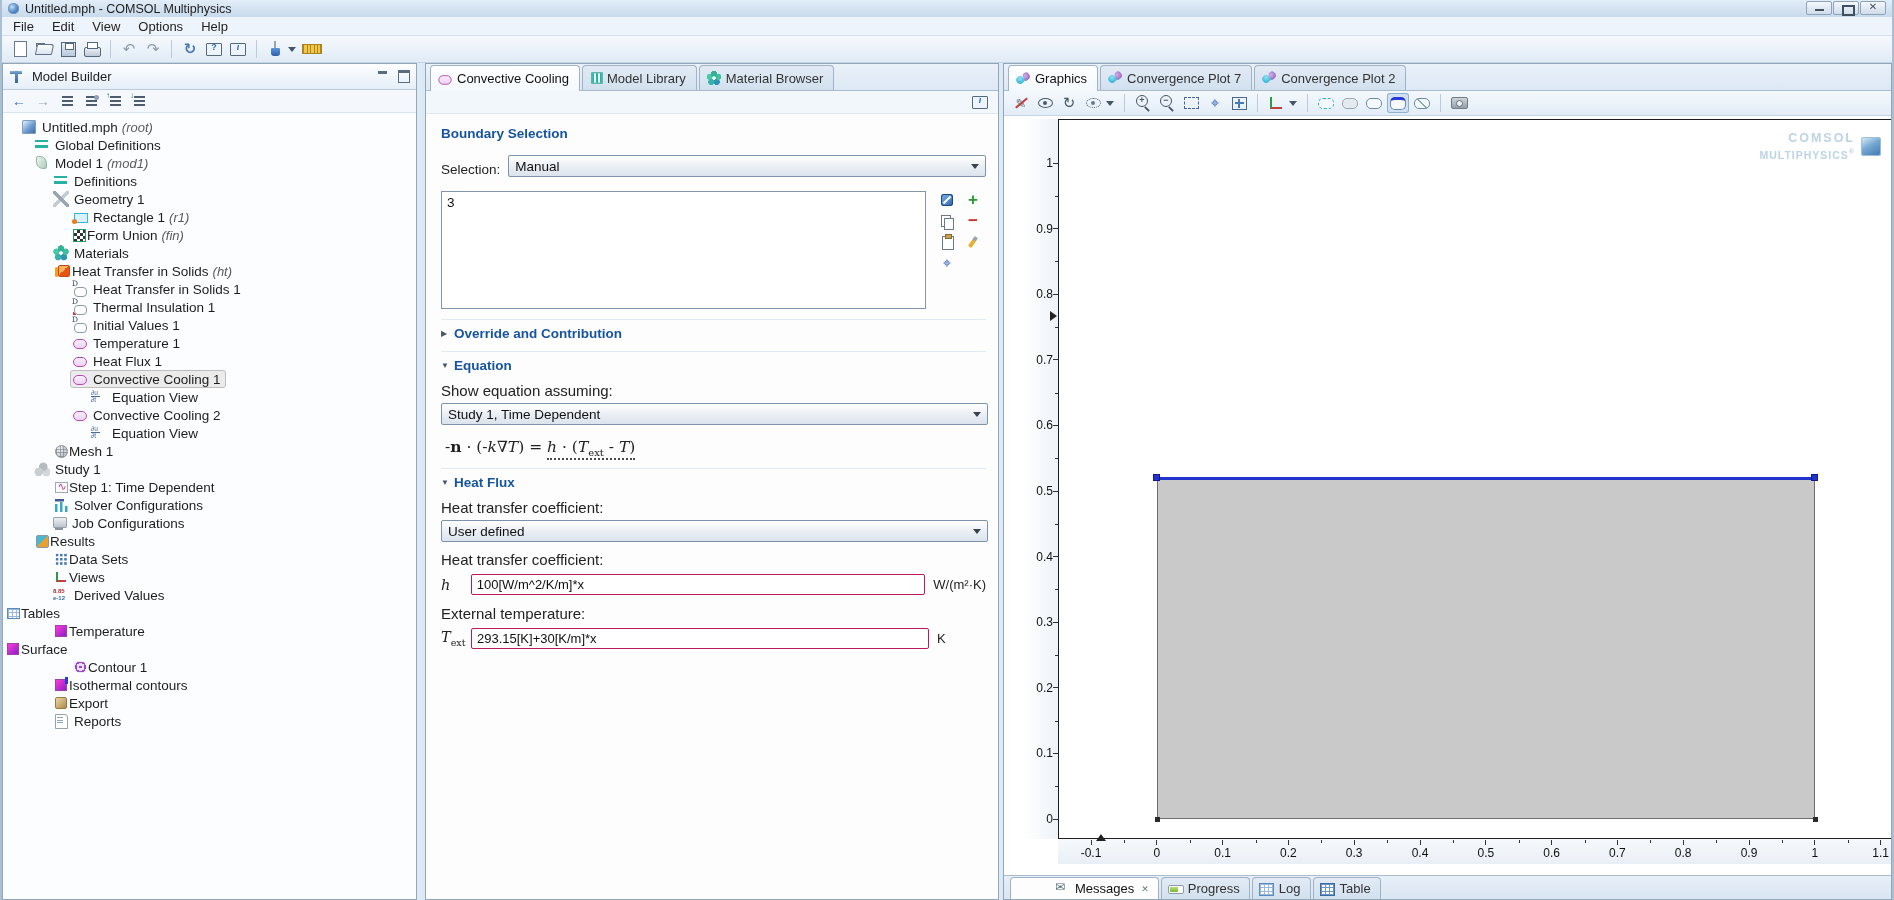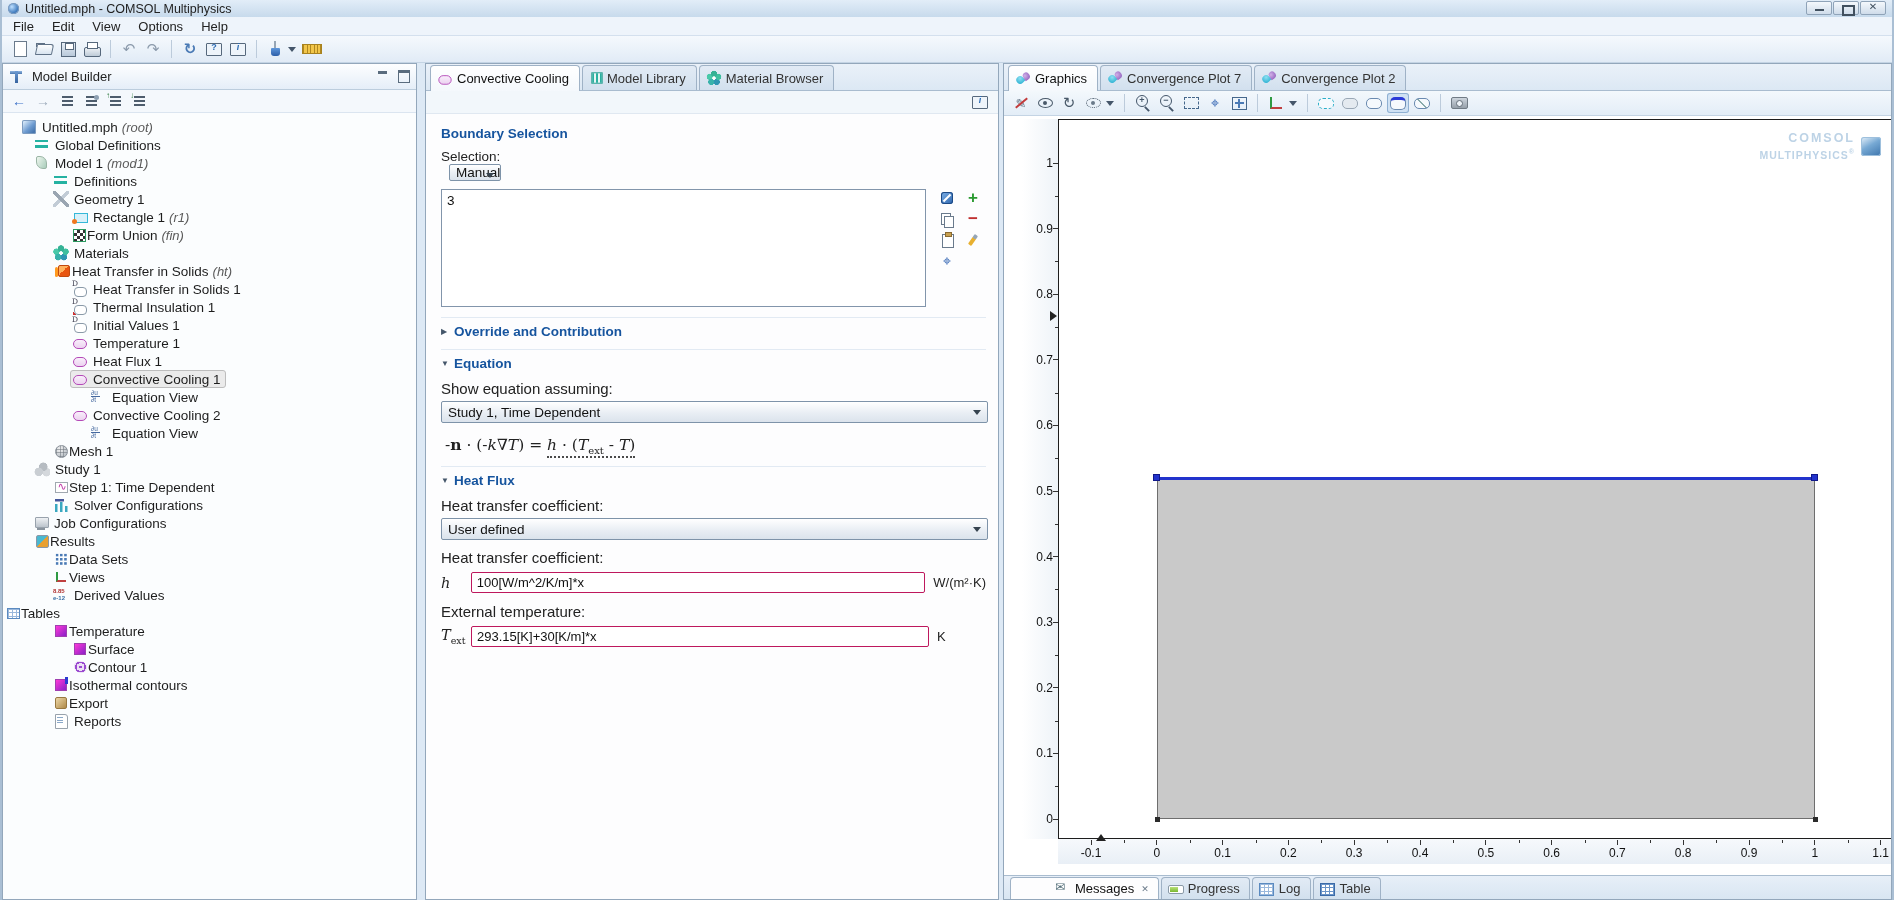--- a/index.html
+++ b/index.html
@@ -179,21 +179,21 @@
   .tab .nicon{transform:scale(.95);margin-right:4px;}
   .tab-close{margin-left:7px;font-size:9px;color:#6a7a8a;cursor:pointer;}
 
   
   .settings-strip{height:23px;background:#f2f7fb;border-bottom:1px solid #e0e8f1;display:flex;align-items:center;justify-content:flex-end;padding-right:6px;}
   #settings-content{flex:1;background:#fdfdfe;padding:8px 12px 0 15px;overflow:hidden;}
   .sec-head{display:flex;align-items:center;margin:10px 0 4px 0;padding-top:6px;border-top:1px solid #e2eaf3;cursor:pointer;}
   .sec-head.first{border-top:none;padding-top:2px;margin-top:2px;}
   .tri{font-size:8px;color:#44566a;width:13px;}
   .sec-title{color:#16549e;font-weight:bold;font-size:13.5px;}
-  .row{display:flex;align-items:flex-start;margin:8px 0;flex-direction:column;}
+  .row{display:flex;align-items:flex-end;margin:14px 0;}
   .lbl{color:#222;font-size:13.5px;}
   .lbl-row{margin:9px 0 4px 0;color:#222;font-size:15px;}
   .combo{height:22px;border:1px solid #7e93a9;border-radius:2px;background:linear-gradient(#ffffff,#e9eef4 55%,#dbe3ec);
          display:flex;align-items:center;padding-left:6px;position:relative;cursor:pointer;font-size:13.5px;color:#111;}
   .combo .carrow{position:absolute;right:6px;top:8px;width:0;height:0;border-left:4px solid transparent;border-right:4px solid transparent;border-top:5px solid #36434f;}
   .combo.grow{flex:1;margin-left:8px;}
   .combo.full{width:547px;}
   .sel-wrap{display:flex;margin:2px 0 4px 0;}
   .listbox{flex:1;height:118px;border:1px solid #8295ab;background:#fff;padding:3px 5px;margin-right:8px;}
   .listitem{font-size:13.5px;color:#111;}
@@ -446,21 +446,21 @@
               <span class="nicon steptime"></span>
               <span class="tlabel">Step 1: Time Dependent</span>
             </span>
           </div>
           <div class="trow" style="padding-left: 48px;">
             <span class="rowbox">
               <span class="nicon solver"></span>
               <span class="tlabel">Solver Configurations</span>
             </span>
           </div>
-          <div class="trow" style="padding-left: 28px;">
+          <div class="trow" style="padding-left: 46px;">
             <span class="rowbox">
               <span class="nicon job"></span>
               <span class="tlabel">Job Configurations</span>
             </span>
           </div>
           <div class="trow" style="padding-left: 29px;">
             <span class="rowbox">
               <span class="nicon results"></span>
               <span class="tlabel">Results</span>
             </span>
@@ -488,21 +488,21 @@
               <span class="nicon tables"></span>
               <span class="tlabel">Tables</span>
             </span>
           </div>
           <div class="trow" style="padding-left: 48px;">
             <span class="rowbox">
               <span class="nicon plotgroup"></span>
               <span class="tlabel">Temperature</span>
             </span>
           </div>
-          <div class="trow" style="padding-left: 67px;">
+          <div class="trow" style="">
             <span class="rowbox">
               <span class="nicon surface"></span>
               <span class="tlabel">Surface</span>
             </span>
           </div>
           <div class="trow" style="padding-left: 67px;">
             <span class="rowbox">
               <span class="nicon contour"></span>
               <span class="tlabel">Contour 1</span>
             </span>

